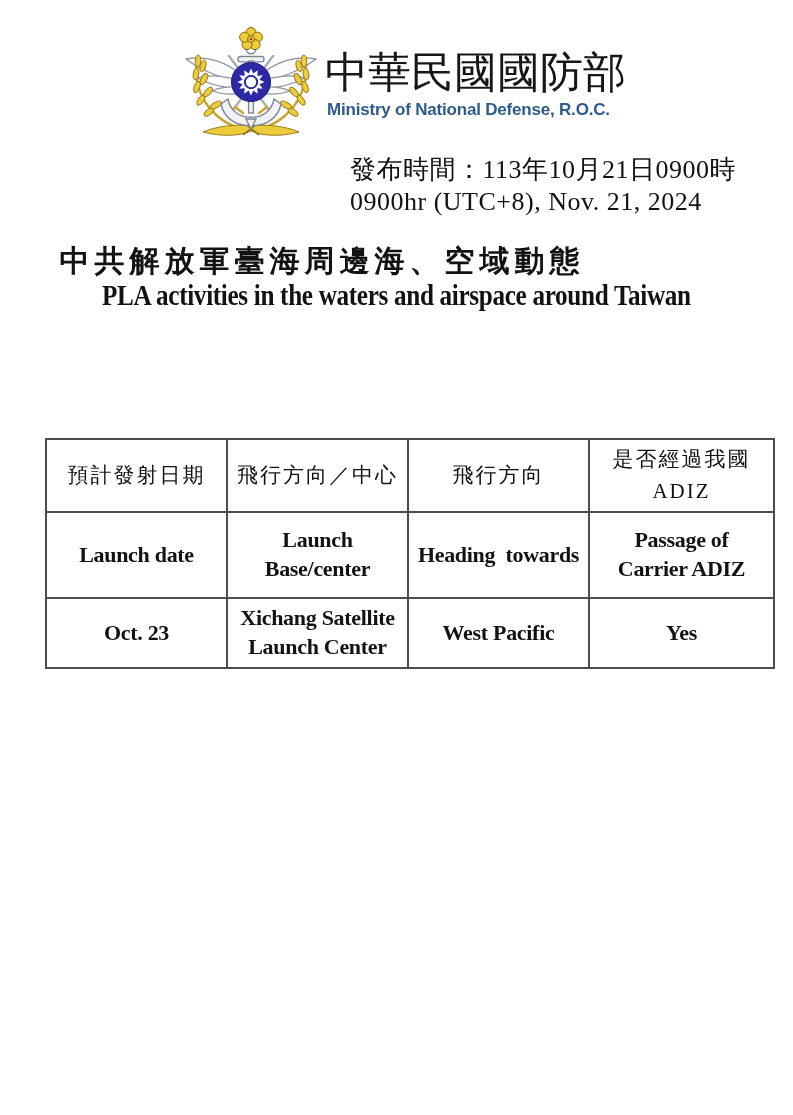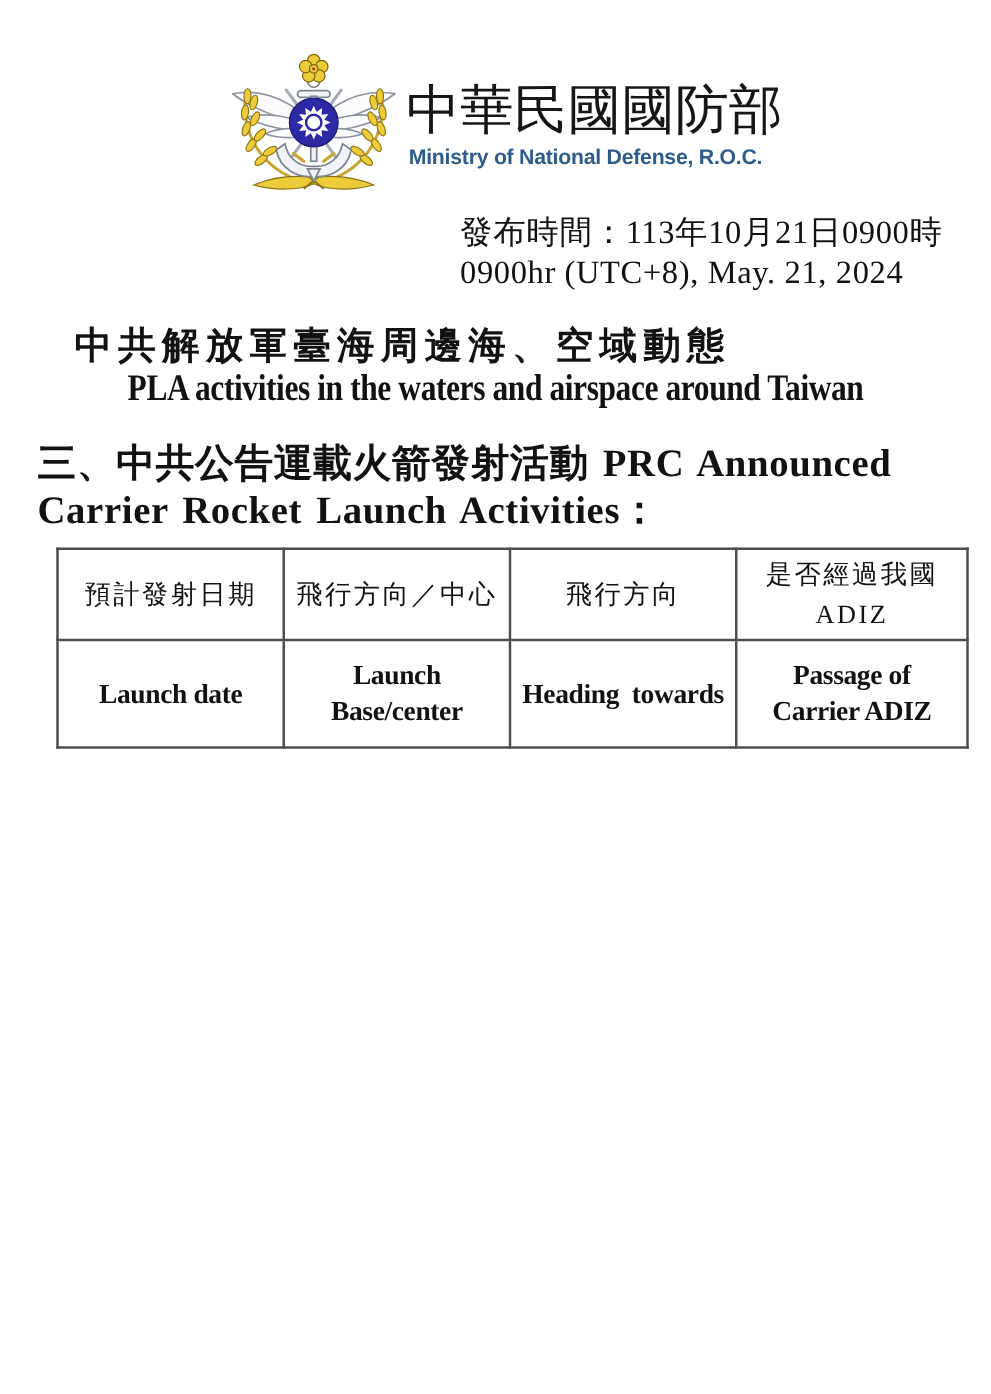--- a/index.html
+++ b/index.html
@@ -1,32 +1,32 @@
 <!DOCTYPE html>
 <html><head>
 <meta charset="utf-8">
 <style>
   html,body{margin:0;padding:0;background:#ffffff;}
   .page{
     position:relative;width:793px;height:1115px;background:#ffffff;overflow:hidden;
     font-family:"Liberation Serif","DejaVu Serif",serif;color:#121212;
   }
-  .abs{position:absolute;margin-top:16px;}
+  .abs{position:absolute;}
   
   .emblem{left:183px;top:26px;width:136px;height:114px;}
   .org-zh{
     left:325px;top:50px;font-size:43px;line-height:1.05;letter-spacing:0px;
     color:#161616;white-space:nowrap;
   }
   .org-en{
     left:327px;top:100px;font-size:17px;font-weight:bold;letter-spacing:-0.2px;
     color:#2d5c8a;font-family:"Liberation Sans","DejaVu Sans",sans-serif;white-space:nowrap;
   }
   
-  .release{left:368px;top:154px;font-size:26px;line-height:1.23;letter-spacing:0.5px;white-space:nowrap;}
+  .release{left:350px;top:154px;font-size:26px;line-height:1.23;letter-spacing:0.5px;white-space:nowrap;}
   
   .title-zh{
     left:0;top:243px;width:644px;text-align:center;font-size:30px;font-weight:bold;
     letter-spacing:5px;line-height:36px;white-space:nowrap;
   }
   .title-en{left:0;top:278px;width:793px;text-align:center;line-height:33px;white-space:nowrap;}
   .title-en .squeeze{
     display:inline-block;font-size:30px;font-weight:bold;letter-spacing:-0.4px;
     transform:scaleX(0.84);transform-origin:50% 50%;
   }
@@ -138,30 +138,28 @@
         <circle cx="68" cy="13" r="1.3" fill="#b5342a" stroke="none"></circle>
       </g>
     </svg>
   </div>
 
   <div class="abs org-zh">中華民國國防部</div>
   <div class="abs org-en">Ministry of National Defense, R.O.C.</div>
 
   <div class="abs release">
     <div>發布時間：113年10月21日0900時</div>
-    <div>0900hr (UTC+8), May. 21, 2024</div>
+    <div>0900hr (UTC+8), Nov. 21, 2024</div>
   </div>
 
   <div class="abs title-zh">中共解放軍臺海周邊海、空域動態</div>
   <div class="abs title-en">
     <span class="squeeze">PLA activities in the waters and airspace around Taiwan</span>
   </div>
 
-  <div class="abs section">三、中共公告運載火箭發射活動 PRC Announced
-Carrier Rocket Launch Activities：</div>
 
   <table class="launch">
     <colgroup>
         <col class="c1">
         <col class="c2">
         <col class="c3">
         <col class="c4">
       </colgroup>
     <tbody>
       <tr class="r-zh-head">
@@ -172,16 +170,23 @@
 ADIZ</td>
       </tr>
       <tr class="r-en-head">
         <td>Launch date</td>
         <td>Launch
 Base/center</td>
         <td class="regular">Heading towards</td>
         <td>Passage of
 Carrier ADIZ</td>
       </tr>
+      <tr class="r-en-data">
+        <td>Oct. 23</td>
+        <td>Xichang Satellite
+Launch Center</td>
+        <td>West Pacific</td>
+        <td>Yes</td>
+      </tr>
     </tbody>
   </table>
 
 </div>
 
 </body></html>

